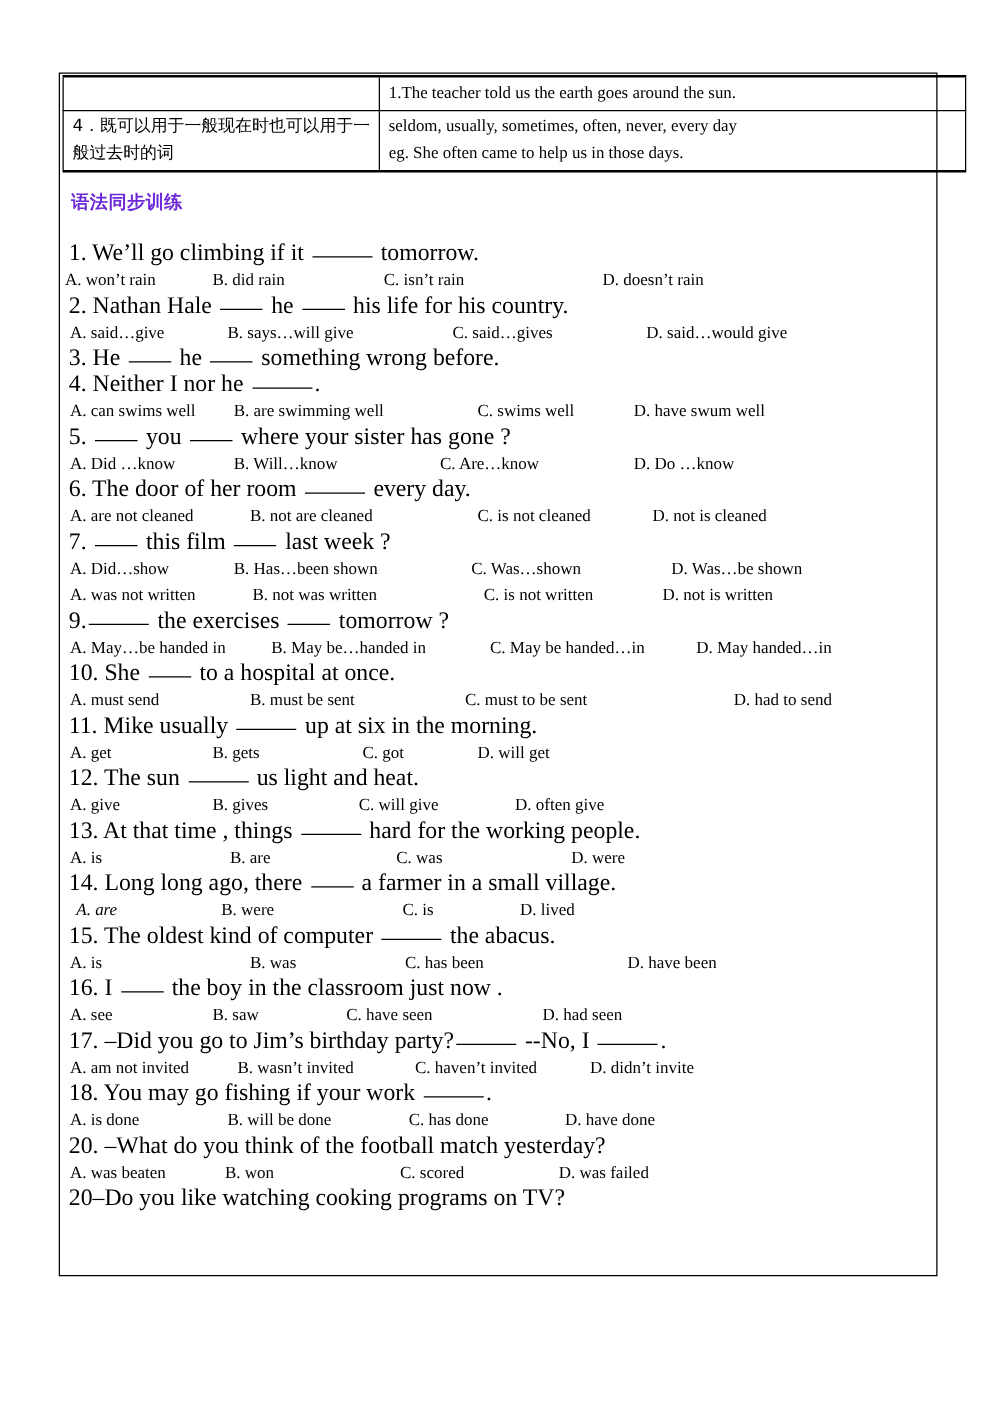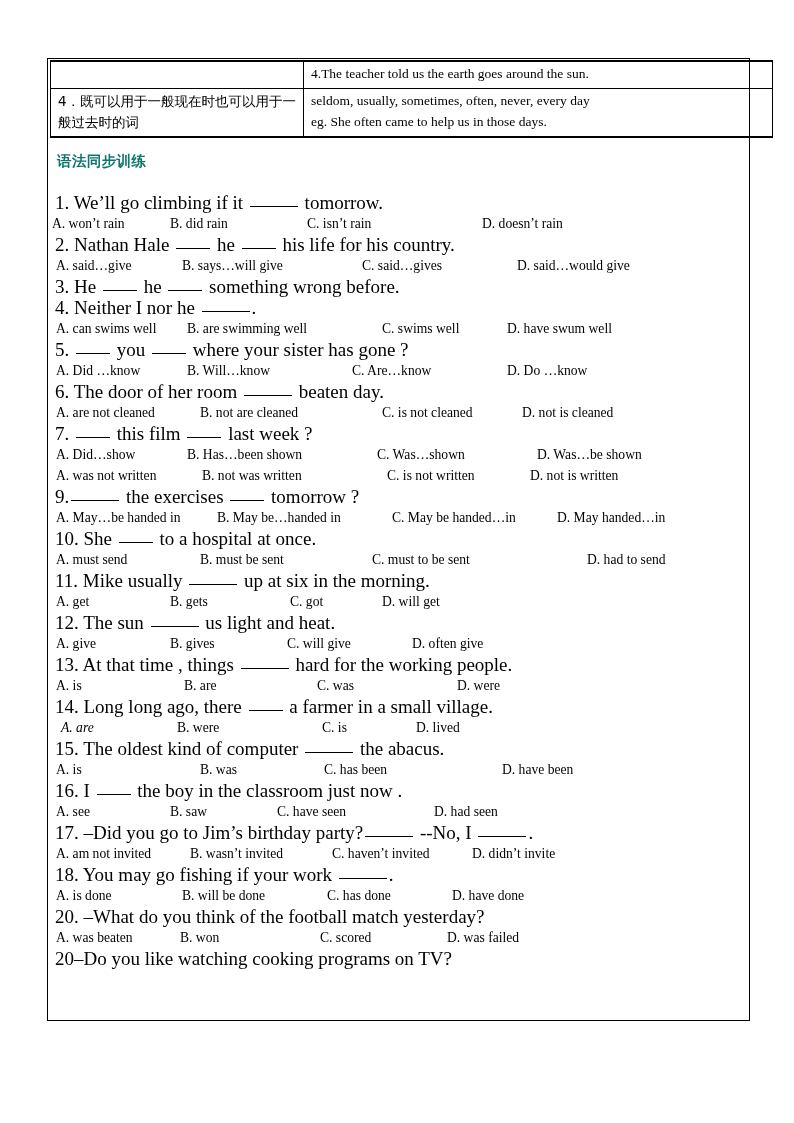--- a/index.html
+++ b/index.html
@@ -55,21 +55,21 @@
   .desc-line { display: block; }
 
   
   #section-heading {
     position: absolute;
     left: 57px;
     top: 152px;
     font-family: "DejaVu Sans", "Liberation Sans", sans-serif;
     font-weight: bold;
     font-size: 14.5px;
-    color: #0f766e;
+    color: #6d28d9;
     letter-spacing: 0.4px;
   }
 
   
   #question-list {
     position: absolute;
     left: 52px;
     top: 192px;
     width: 694px;
   }
@@ -105,21 +105,21 @@
 </head>
 <body>
 
 <div id="page-frame"></div>
 
 <table id="grammar-table">
   <tbody>
     <tr class="top-row">
       <td class="col-term cn"></td>
       <td class="col-desc">
-        <span class="desc-line">4.The teacher told us the earth goes around the sun.</span>
+        <span class="desc-line">1.The teacher told us the earth goes around the sun.</span>
       </td>
     </tr>
     <tr>
       <td class="col-term cn">4．既可以用于一般现在时也可以用于一般过去时的词</td>
       <td class="col-desc">
         <span class="desc-line">seldom, usually, sometimes, often, never, every day</span>
         <span class="desc-line">eg. She often came to help us in those days.</span>
       </td>
     </tr>
   </tbody>
@@ -150,21 +150,21 @@
       <span class="opt" style="left: 330px;">C. swims well</span>
       <span class="opt" style="left: 455px;">D. have swum well</span>
     </div>
     <div class="q-stem"><span>5. </span><span class="blank b-md"></span><span> you </span><span class="blank b-md"></span><span> where your sister has gone ?</span></div>
     <div class="q-opts">
       <span class="opt" style="left: 4px;">A. Did …know</span>
       <span class="opt" style="left: 135px;">B. Will…know</span>
       <span class="opt" style="left: 300px;">C. Are…know</span>
       <span class="opt" style="left: 455px;">D. Do …know</span>
     </div>
-    <div class="q-stem"><span>6. The door of her room </span><span class="blank b-lg"></span><span> beaten day.</span></div>
+    <div class="q-stem"><span>6. The door of her room </span><span class="blank b-lg"></span><span> every day.</span></div>
     <div class="q-opts">
       <span class="opt" style="left: 4px;">A. are not cleaned</span>
       <span class="opt" style="left: 148px;">B. not are cleaned</span>
       <span class="opt" style="left: 330px;">C. is not cleaned</span>
       <span class="opt" style="left: 470px;">D. not is cleaned</span>
     </div>
     <div class="q-stem"><span>7. </span><span class="blank b-md"></span><span> this film </span><span class="blank b-md"></span><span> last week ?</span></div>
     <div class="q-opts">
       <span class="opt" style="left: 4px;">A. Did…show</span>
       <span class="opt" style="left: 135px;">B. Has…been shown</span>

